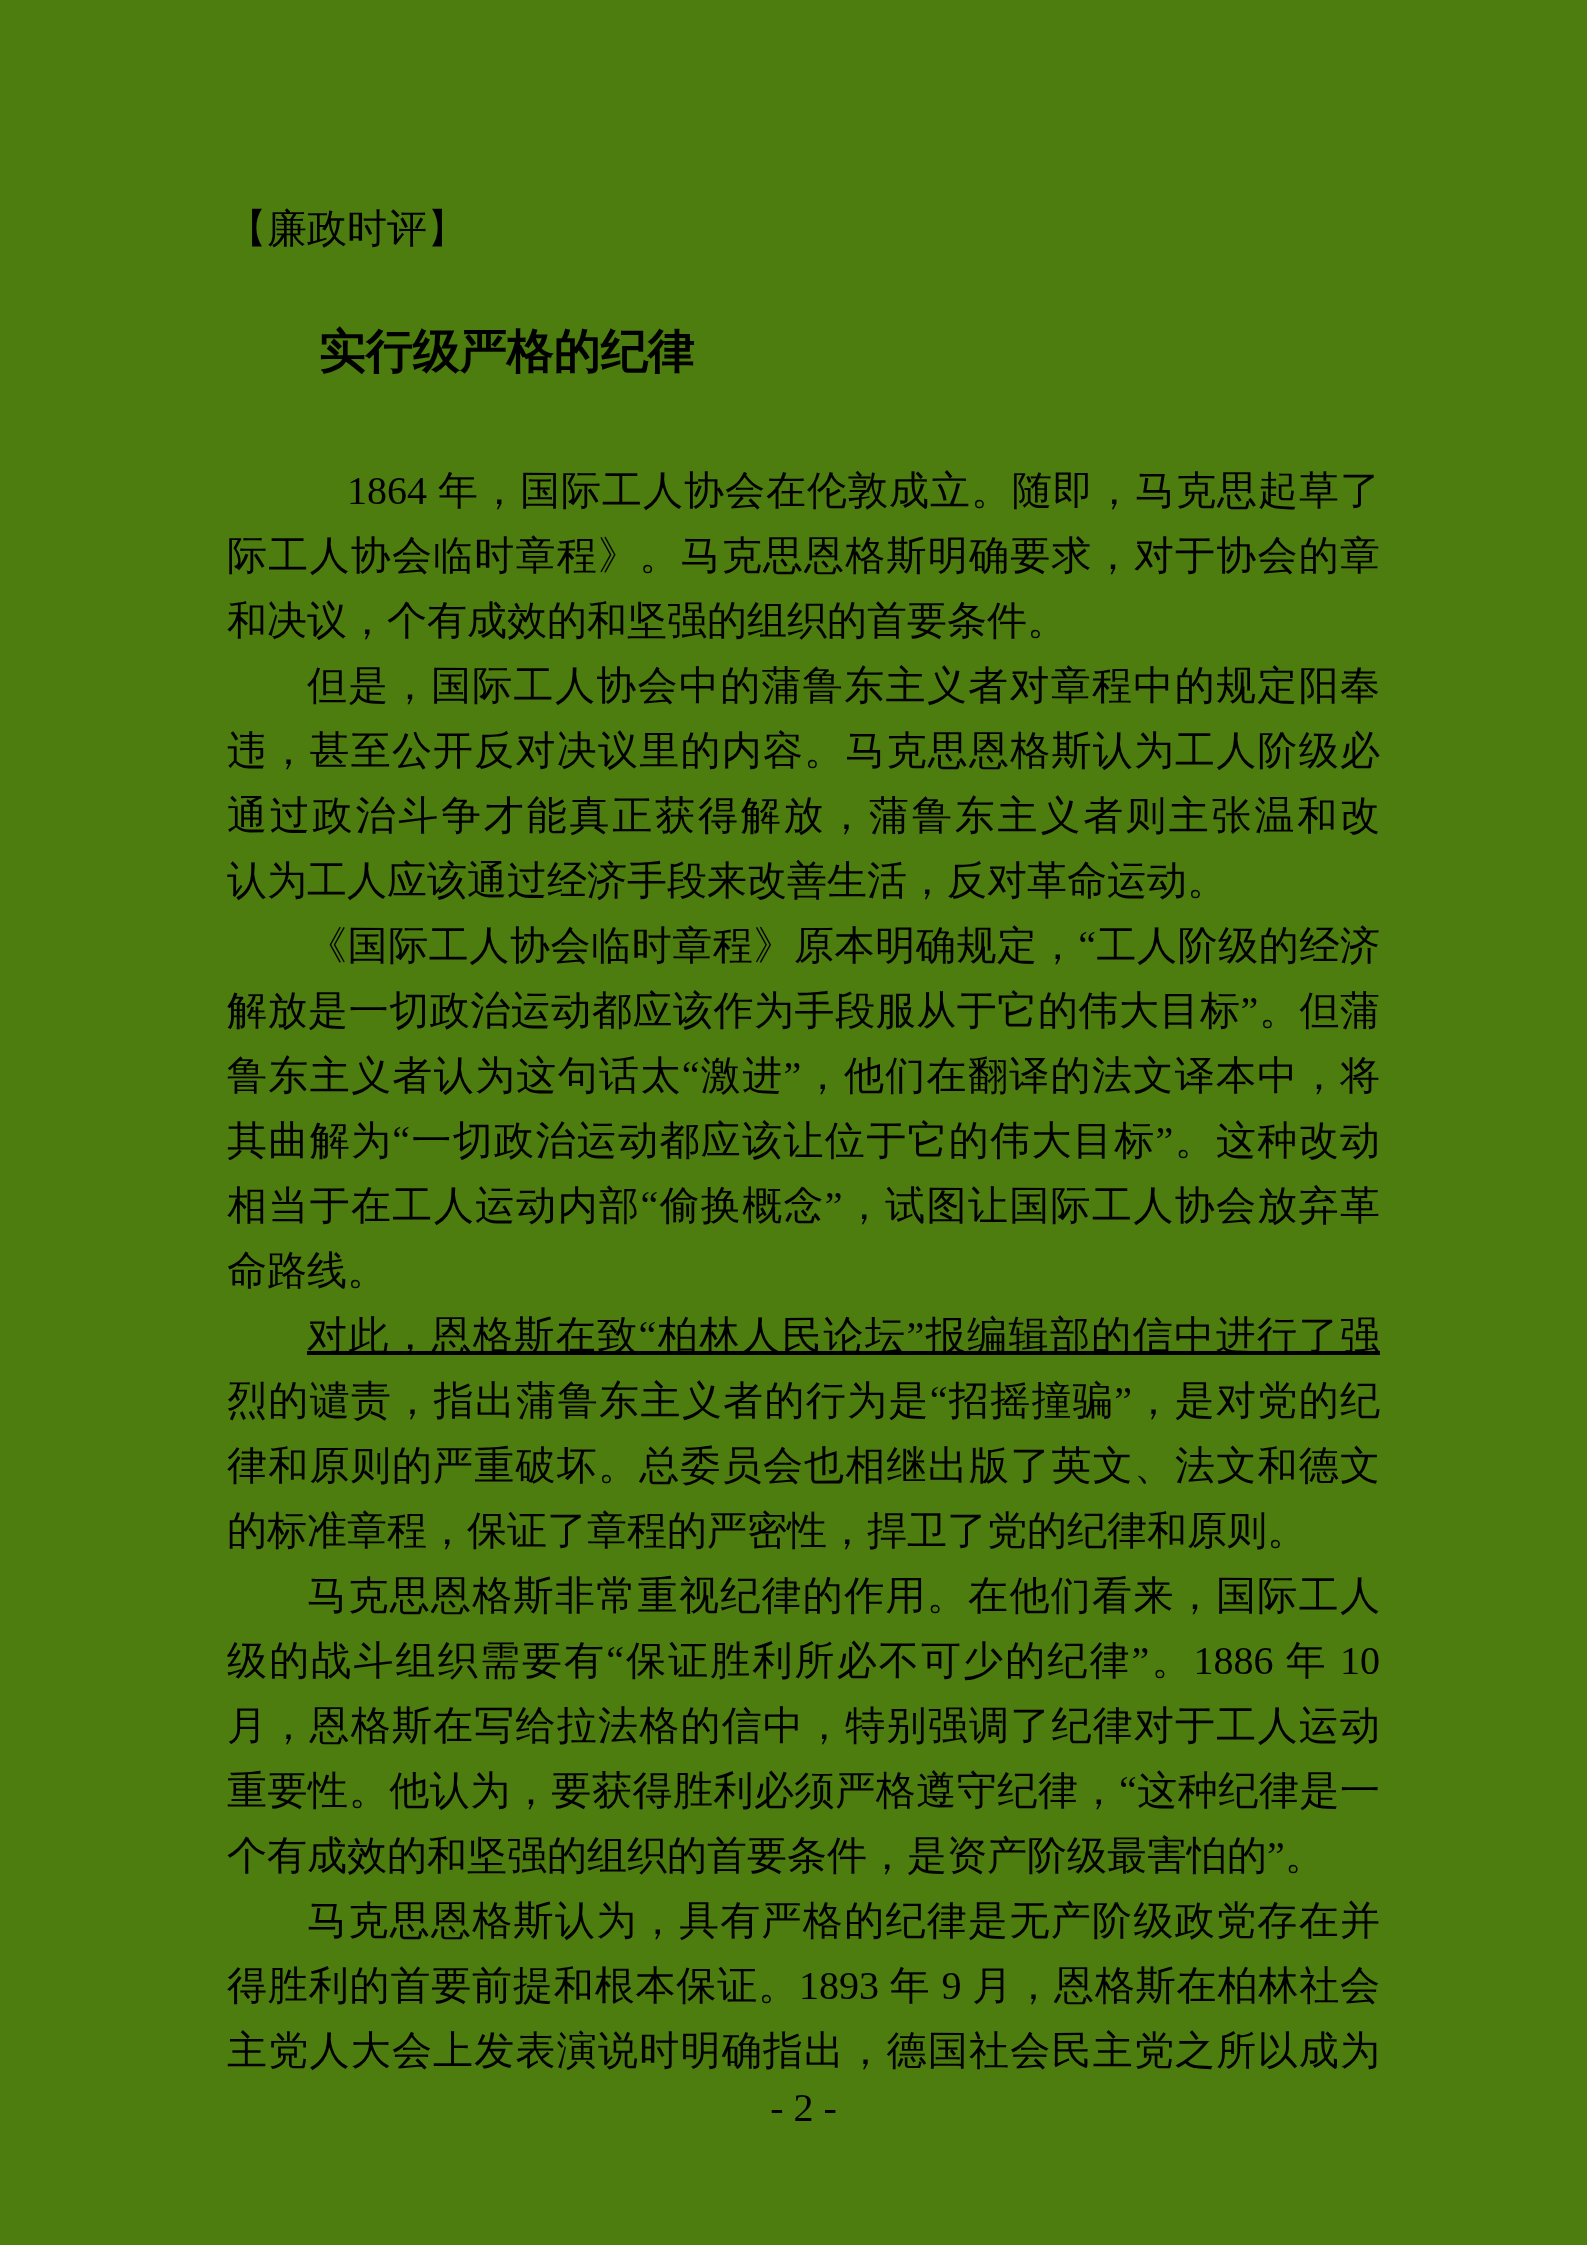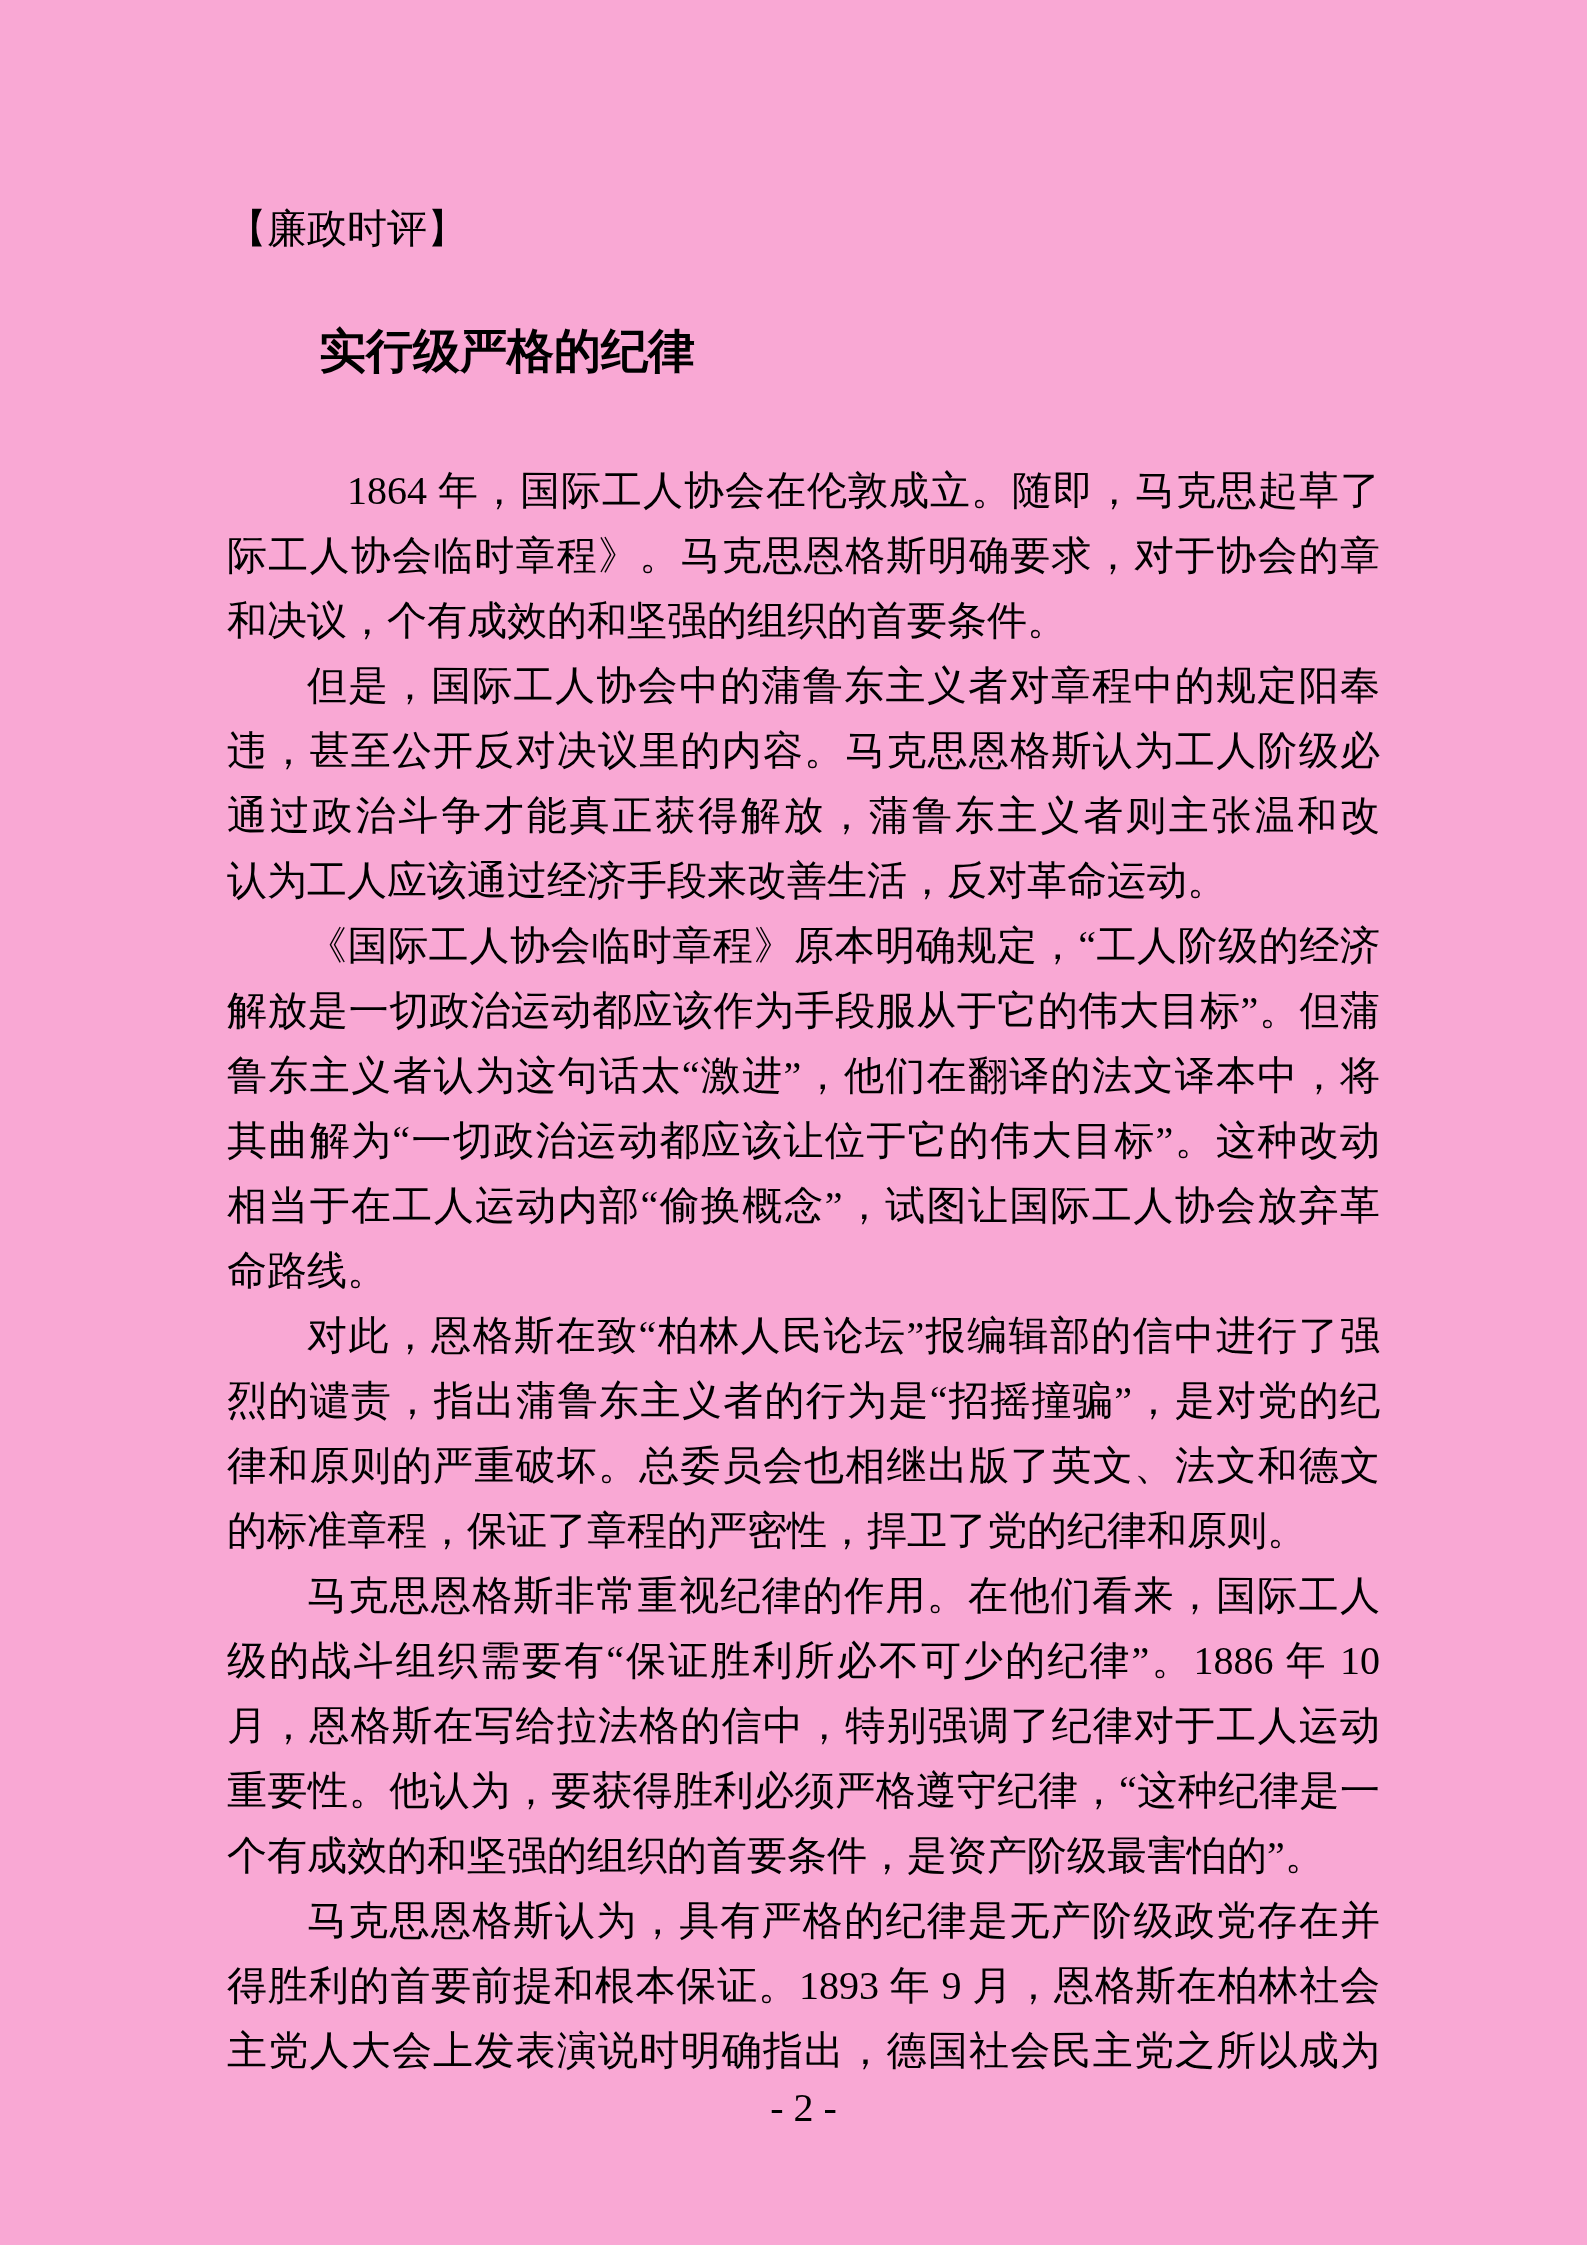--- a/index.html
+++ b/index.html
@@ -4,21 +4,21 @@
 <style>
   html, body {
     margin: 0;
     padding: 0;
     background: #ffffff;
   }
   .page {
     position: relative;
     width: 1587px;
     height: 2245px;
-    background: #f9a8d4;
+    background: #4d7c0f;
     color: #000000;
     font-family: "Liberation Serif", "DejaVu Serif", serif;
     box-sizing: border-box;
     padding: 196px 207px 0 227px;
     overflow: hidden;
   }
   .category-tag {
     font-size: 40px;
     line-height: 65px;
     height: 65px;
@@ -72,21 +72,21 @@
       <div class="line" style="text-indent: 80px;">但是，国际工人协会中的蒲鲁东主义者对章程中的规定阳奉阴</div>
       <div class="line">违，甚至公开反对决议里的内容。马克思恩格斯认为工人阶级必须</div>
       <div class="line">通过政治斗争才能真正获得解放，蒲鲁东主义者则主张温和改良，</div>
       <div class="line last">认为工人应该通过经济手段来改善生活，反对革命运动。</div>
       <div class="line" style="text-indent: 80px;">《国际工人协会临时章程》原本明确规定，“工人阶级的经济</div>
       <div class="line">解放是一切政治运动都应该作为手段服从于它的伟大目标”。但蒲</div>
       <div class="line">鲁东主义者认为这句话太“激进”，他们在翻译的法文译本中，将</div>
       <div class="line">其曲解为“一切政治运动都应该让位于它的伟大目标”。这种改动</div>
       <div class="line">相当于在工人运动内部“偷换概念”，试图让国际工人协会放弃革</div>
       <div class="line last">命路线。</div>
-      <div class="line" style="text-indent: 80px;">对此，恩格斯在致“柏林人民论坛”报编辑部的信中进行了强</div>
+      <div class="line" style="text-indent: 80px; text-decoration: underline;">对此，恩格斯在致“柏林人民论坛”报编辑部的信中进行了强</div>
       <div class="line">烈的谴责，指出蒲鲁东主义者的行为是“招摇撞骗”，是对党的纪</div>
       <div class="line">律和原则的严重破坏。总委员会也相继出版了英文、法文和德文版</div>
       <div class="line last">的标准章程，保证了章程的严密性，捍卫了党的纪律和原则。</div>
       <div class="line" style="text-indent: 80px;">马克思恩格斯非常重视纪律的作用。在他们看来，国际工人阶</div>
       <div class="line">级的战斗组织需要有“保证胜利所必不可少的纪律”。1886 年 10</div>
       <div class="line">月，恩格斯在写给拉法格的信中，特别强调了纪律对于工人运动的</div>
       <div class="line">重要性。他认为，要获得胜利必须严格遵守纪律，“这种纪律是一</div>
       <div class="line last">个有成效的和坚强的组织的首要条件，是资产阶级最害怕的”。</div>
       <div class="line" style="text-indent: 80px;">马克思恩格斯认为，具有严格的纪律是无产阶级政党存在并赢</div>
       <div class="line">得胜利的首要前提和根本保证。1893 年 9 月，恩格斯在柏林社会民</div>

